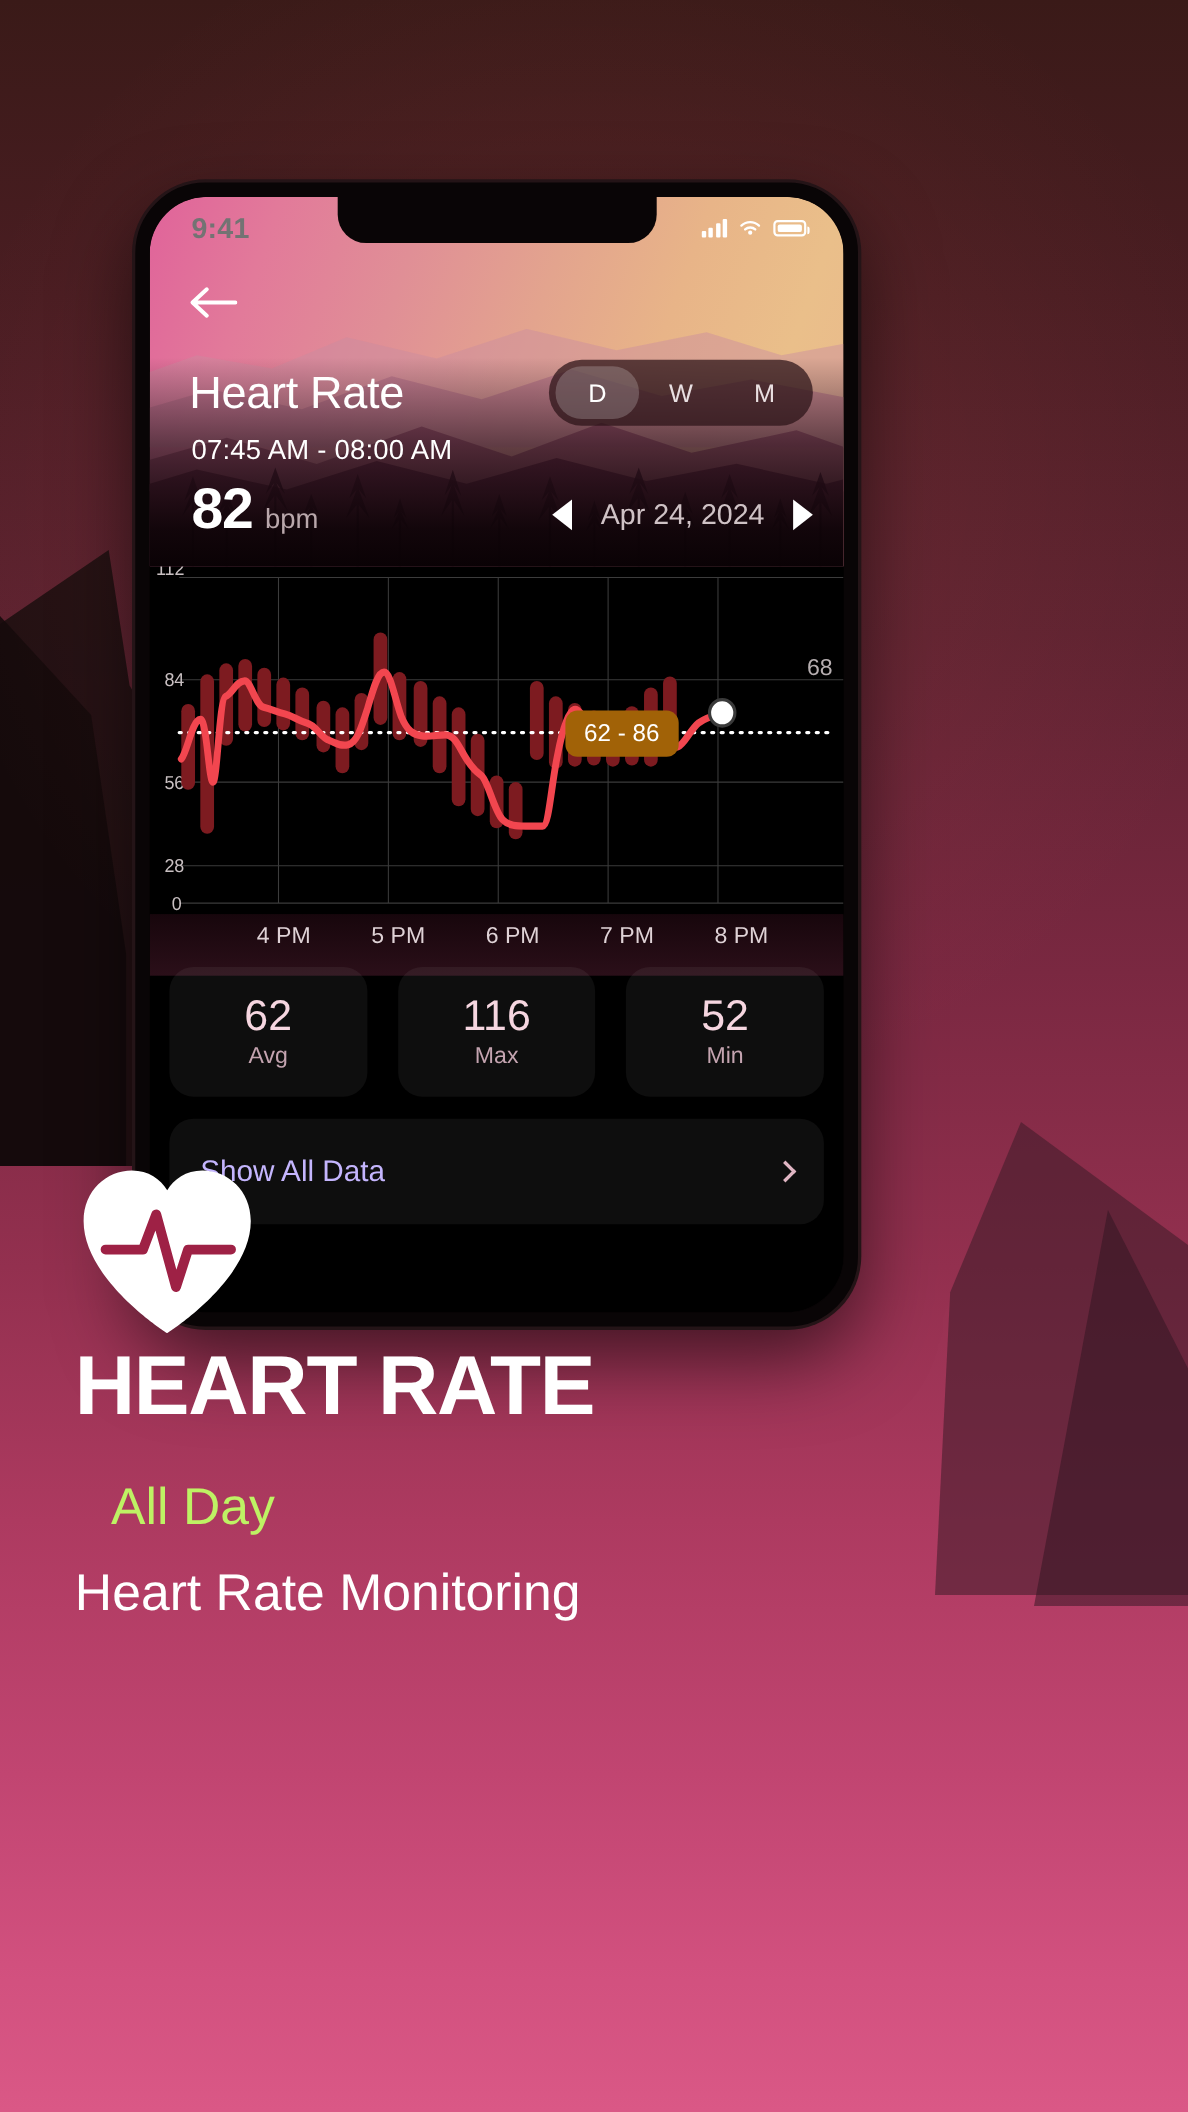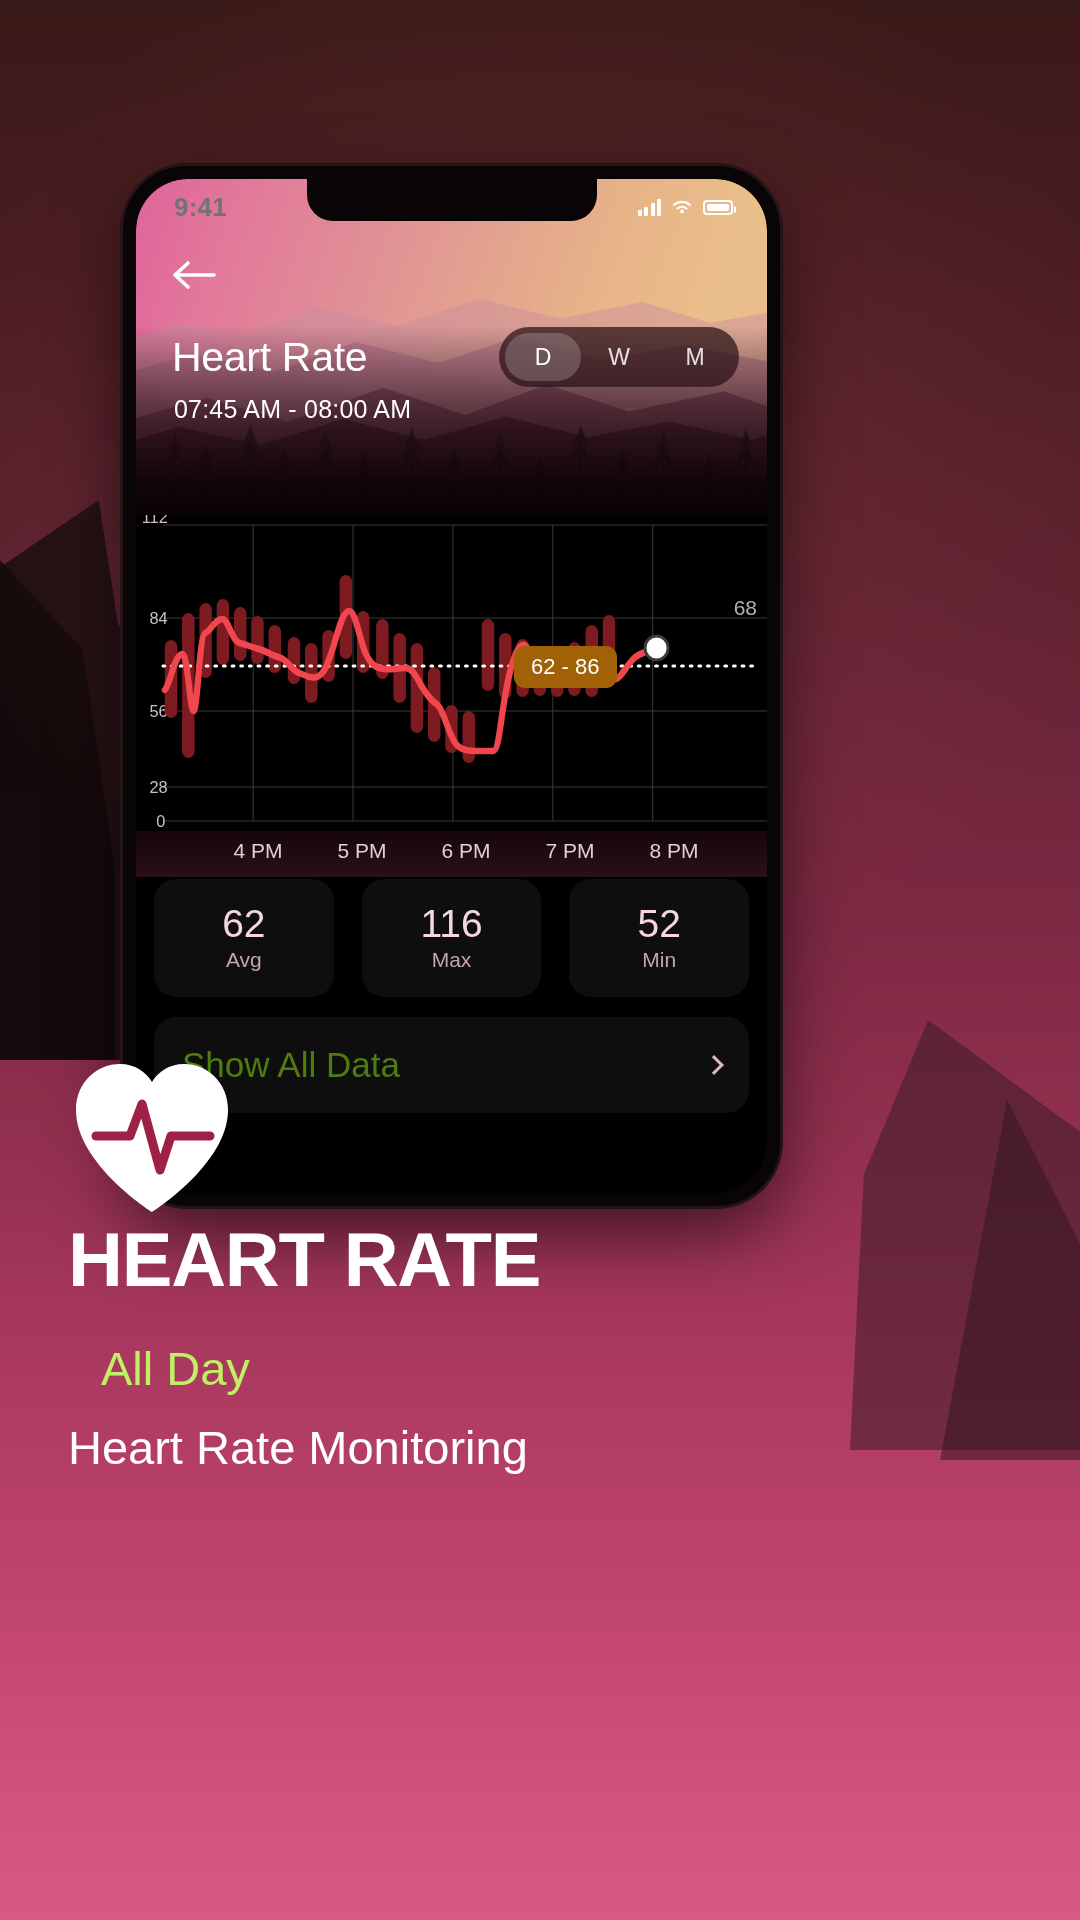--- a/index.html
+++ b/index.html
@@ -173,21 +173,21 @@
     background:#a16207; border-radius:11px;
     padding:8px 17px;
     color:#fff; font-size:22px; font-weight:400;
     white-space:nowrap;
   }
   #thresh-label {
     position:absolute; right:10px; top:81px;
     color:#b6aeb0; font-size:21px;
   }
   #xaxis {
-    position:absolute; left:0; top:652px; width:100%; height:46px;
+    position:absolute; left:0; top:652px; width:100%; height:56px;
     background:linear-gradient(180deg,#17060c 0%, #2b0f19 100%);
   }
   .xtick {
     position:absolute; top:8px; transform:translateX(-50%);
     color:#dfd2d6; font-size:21px;
   }
 
   
   #stats {
     position:absolute; left:18px; right:18px; top:700px;
@@ -202,21 +202,21 @@
   .stat-value { color:#f6d6e0; font-size:39px; font-weight:400; line-height:1.05; }
   .stat-label { color:#c4a4b0; font-size:21px; font-weight:400; }
 
   
   #showall {
     position:absolute; left:18px; right:18px; top:838px; height:96px;
     border-radius:22px; background:rgba(255,255,255,.055);
     display:flex; align-items:center; justify-content:space-between;
     padding:0 28px;
   }
-  #showall-label { color:#4d7c0f; font-size:35px; }
+  #showall-label { color:#c4b5fd; font-size:27px; }
   #chev { width:14px; height:14px; border-right:3px solid #e0b6c4; border-top:3px solid #e0b6c4; transform:rotate(45deg); }
 
   
   #heart-icon {
     position:absolute; left:70px; top:1060px;
     width:164px; height:158px; z-index:60;
   }
 
   
   #headline {
@@ -305,20 +305,31 @@
       <div id="page-title">Heart Rate</div>
       <div id="segctl">
         <div class="seg active">D</div>
         <div class="seg">W</div>
         <div class="seg">M</div>
       </div>
     </div>
 
     <div id="timerange">07:45 AM - 08:00 AM</div>
 
+    <div id="valuerow">
+      <div id="bpm-wrap">
+        <span id="bpm-value">82</span>
+        <span id="bpm-unit">bpm</span>
+      </div>
+      <div id="datenav">
+        <span class="navarrow" id="prev-arrow"></span>
+        <span id="date-label">Apr 24, 2024</span>
+        <span class="navarrow" id="next-arrow"></span>
+      </div>
+    </div>
 
     <div id="chart-block">
       <svg id="chart-svg" viewBox="0 0 657 316" preserveAspectRatio="none">
 
         <g stroke="#6d6d6d" stroke-width="1" opacity=".55">
           <line x1="28" y1="10" x2="657" y2="10"></line>
           <line x1="28" y1="103" x2="657" y2="103"></line>
           <line x1="28" y1="196" x2="657" y2="196"></line>
           <line x1="28" y1="272" x2="657" y2="272"></line>
           <line x1="28" y1="306" x2="657" y2="306"></line>

